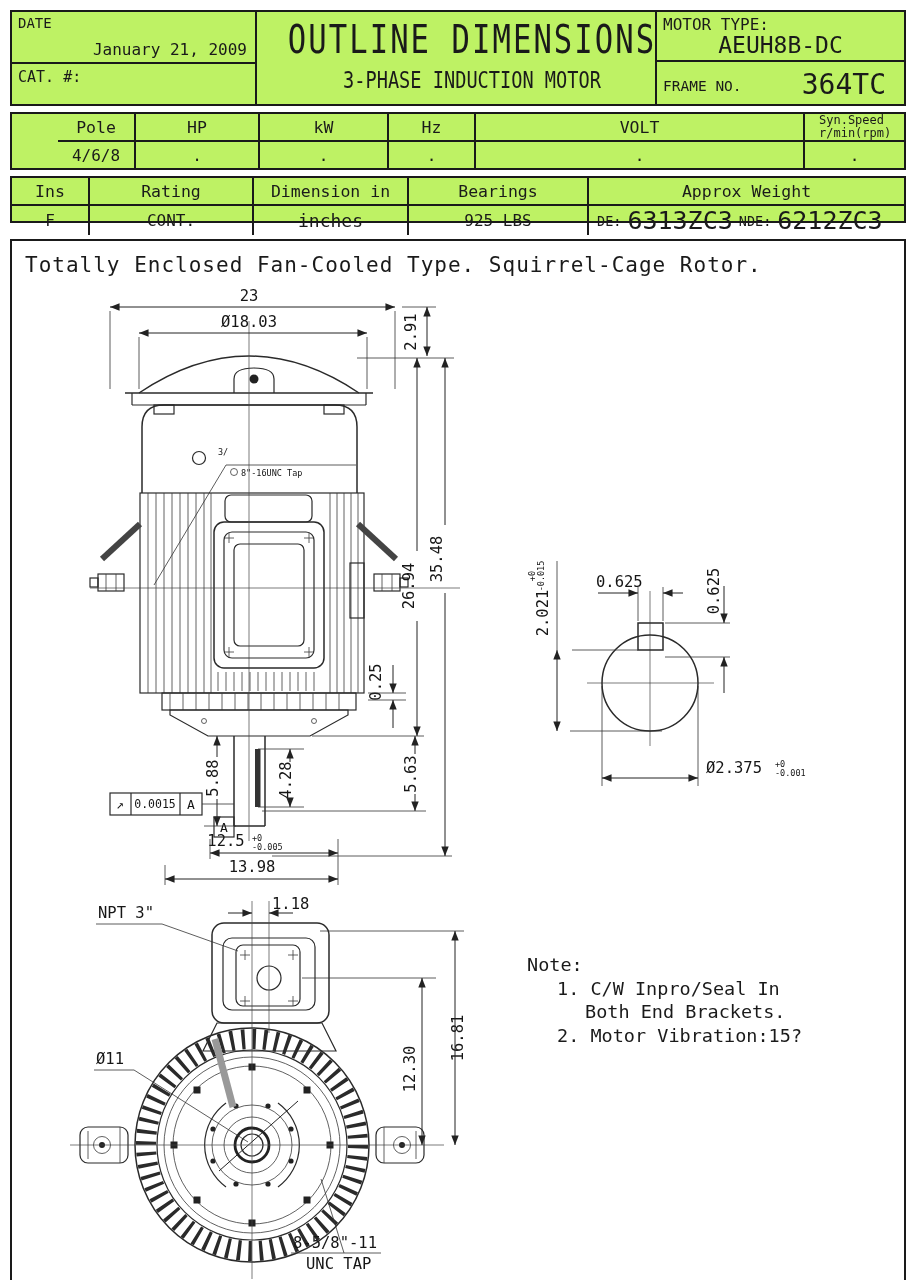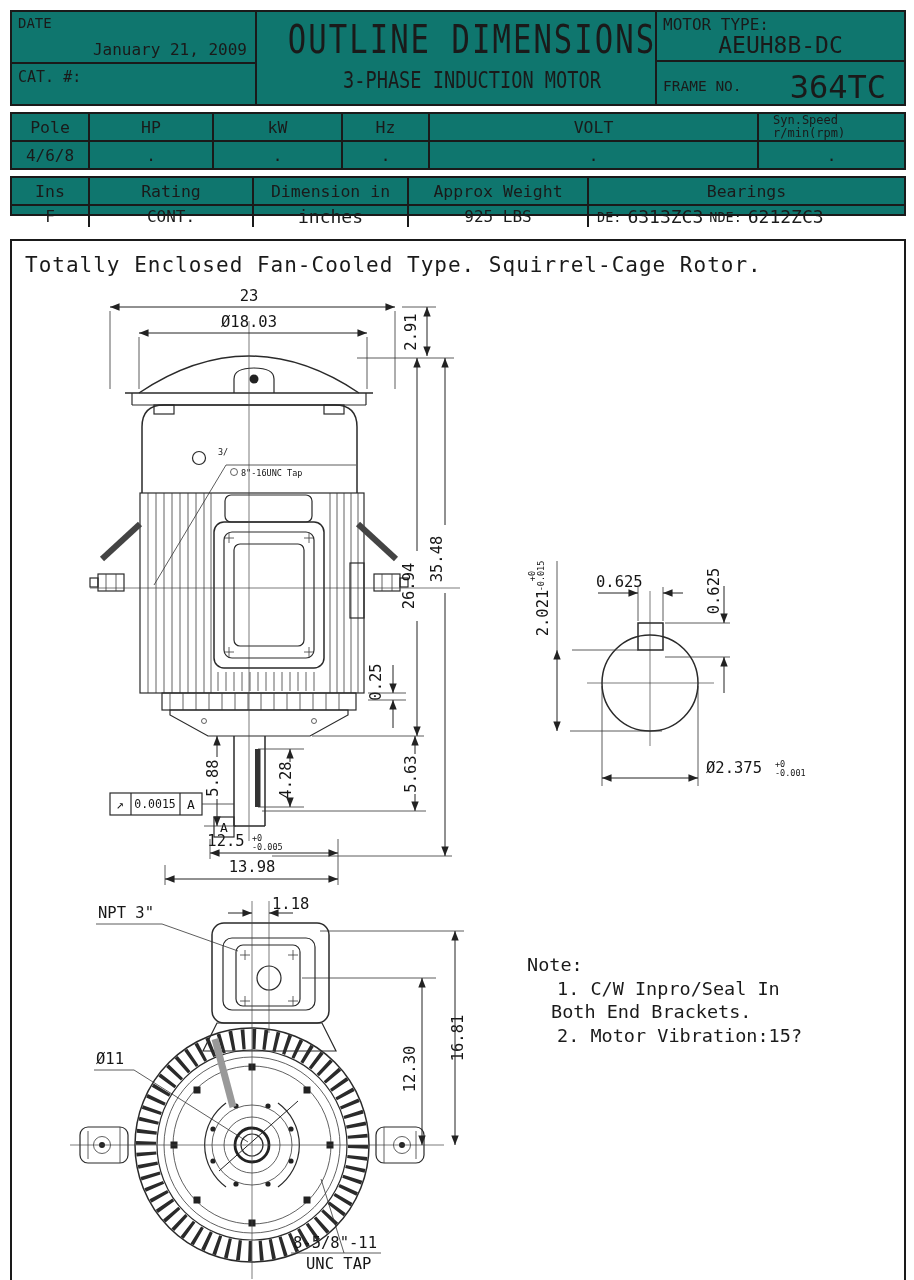--- a/index.html
+++ b/index.html
@@ -1,57 +1,57 @@
 <!DOCTYPE html>
 <html><head>
 <meta charset="utf-8">
 <style>
   html,body{margin:0;padding:0;background:#fff;}
   body{width:914px;height:1280px;position:relative;font-family:"DejaVu Sans Mono",monospace;color:#1a1a1a;}
   .abs{position:absolute;}
-  .box{border:2px solid #1a1a1a;box-sizing:border-box;background:#0f766e;}
+  .box{border:2px solid #1a1a1a;box-sizing:border-box;background:#bef264;}
   
   .tb{top:10px;left:10px;width:896px;height:96px;display:grid;grid-template-columns:245px 400px 1fr;}
   .tb-left{border-right:2px solid #1a1a1a;display:grid;grid-template-rows:52px 1fr;}
   .tb-date{border-bottom:2px solid #1a1a1a;position:relative;}
   .tb-date .lbl{position:absolute;top:3px;left:6px;font-size:14px;}
   .tb-date .val{position:absolute;bottom:3px;right:8px;font-size:16px;}
   .tb-cat{position:relative;}
   .tb-cat .lbl{position:absolute;top:4px;left:6px;font-size:15px;text-align:right;}
   .tb-center{border-right:2px solid #1a1a1a;text-align:center;overflow:hidden;padding-left:32px;}
   .tb-title{font-size:30px;letter-spacing:2px;transform:scale(1.02,1.3);transform-origin:center;margin-top:10px;white-space:nowrap;}
   .tb-sub{font-size:19px;transform:scale(0.98,1.2);transform-origin:center;margin-top:12px;white-space:nowrap;}
   .tb-right{display:grid;grid-template-rows:50px 1fr;}
   .tb-mt{border-bottom:2px solid #1a1a1a;position:relative;}
   .tb-mt .lbl{position:absolute;top:3px;left:6px;font-size:16px;}
   .tb-mt .val{position:absolute;bottom:2px;left:0;right:0;text-align:center;font-size:23px;}
   .tb-fr{position:relative;}
   .tb-fr .lbl{position:absolute;top:16px;left:6px;font-size:14.5px;}
-  .tb-fr .val{position:absolute;top:6px;right:18px;font-size:32px;}
+  .tb-fr .val{position:absolute;top:6px;right:18px;font-size:28px;}
   
   .grid-table{display:grid;}
   .gcell{border-right:2px solid #1a1a1a;display:flex;align-items:center;justify-content:center;box-sizing:border-box;overflow:hidden;}
   .gcell:last-child{border-right:none;}
   .grow{display:grid;border-bottom:2px solid #1a1a1a;}
   .grow:last-child{border-bottom:none;}
   .t1{top:112px;left:10px;width:896px;height:58px;}
-  .t1 .grow{grid-template-columns:78px 124px 129px 87px 329px 1fr;}
-  .t2{top:176px;left:10px;width:896px;height:40px;}
+  .t1 .grow{grid-template-columns:78px 124px 129px 87px 329px 1fr;margin-left:46px;}
+  .t2{top:176px;left:10px;width:896px;height:47px;}
   .t2 .grow{grid-template-columns:78px 164px 155px 180px 1fr;}
   .hd{font-size:16.5px;}
   .vl{font-size:16px;}
   .syncell{flex-direction:column;align-items:flex-start;padding-left:14px;font-size:12px;line-height:13px;justify-content:center;}
   .bearings{gap:6px;font-size:13.5px;justify-content:flex-start;padding-left:8px;border-radius:8px;}
-  .bearings .bv{font-size:18px;}
+  .bearings .bv{font-size:25px;}
   
   .draw{top:239px;left:10px;width:896px;height:1041px;border:2px solid #1a1a1a;border-bottom:none;box-sizing:border-box;}
   .caption{position:absolute;top:12px;left:13px;right:70px;text-align:left;font-size:21px;letter-spacing:1px;}
   .note{position:absolute;left:515px;top:712px;font-size:18.5px;line-height:23.5px;white-space:nowrap;}
   .note .i1{margin-left:30px;}
-  .note .i1b{margin-left:24px;}
+  .note .i1b{margin-left:58px;}
   svg{position:absolute;left:0;top:0;}
   svg text{fill:#161616;font-family:"DejaVu Sans Mono",monospace;}
   .o{stroke:#2a2a2a;stroke-width:1.5;fill:none;}
   .o2{stroke:#2a2a2a;stroke-width:1.2;fill:none;}
   .t{stroke:#3a3a3a;stroke-width:0.8;fill:none;}
   .cl{stroke:#444;stroke-width:0.7;fill:none;}
   .d{stroke:#222;stroke-width:1;fill:none;}
   .r{stroke:#333;stroke-width:0.8;fill:none;}
   .dD{marker-start:url(#arr);marker-end:url(#arr);}
   .dE{marker-end:url(#arr);}
@@ -109,22 +109,22 @@
     <div class="gcell vl">.</div>
     <div class="gcell vl">.</div>
   </div>
 </div>
 
 <div class="abs box t2 grid-table" style="grid-template-rows:28px 1fr;display:grid;">
   <div class="grow">
     <div class="gcell hd">Ins</div>
     <div class="gcell hd">Rating</div>
     <div class="gcell hd">Dimension in</div>
+    <div class="gcell hd">Bearings</div>
     <div class="gcell hd">Approx Weight</div>
-    <div class="gcell hd">Bearings</div>
   </div>
   <div class="grow">
     <div class="gcell vl">F</div>
     <div class="gcell vl">CONT.</div>
     <div class="gcell vl" style="font-size:18px;">inches</div>
     <div class="gcell vl">925 LBS</div>
     <div class="gcell bearings">
       <span>DE:</span>
       <span class="bv">6313ZC3</span>
       <span>NDE:</span>

